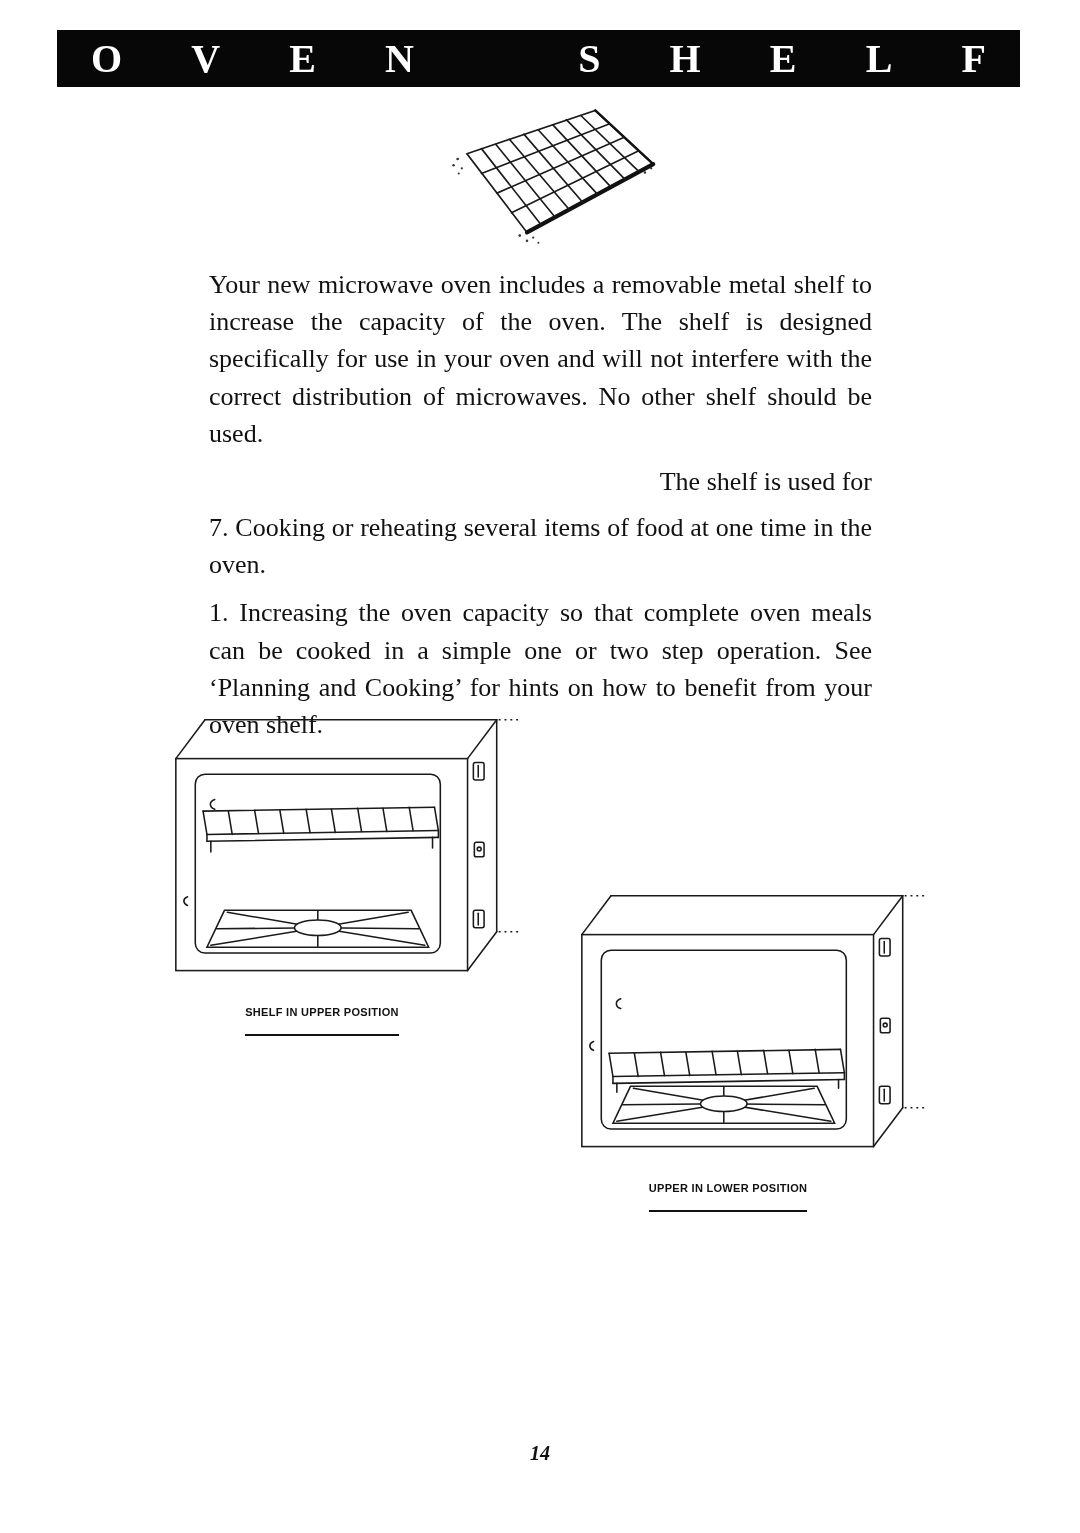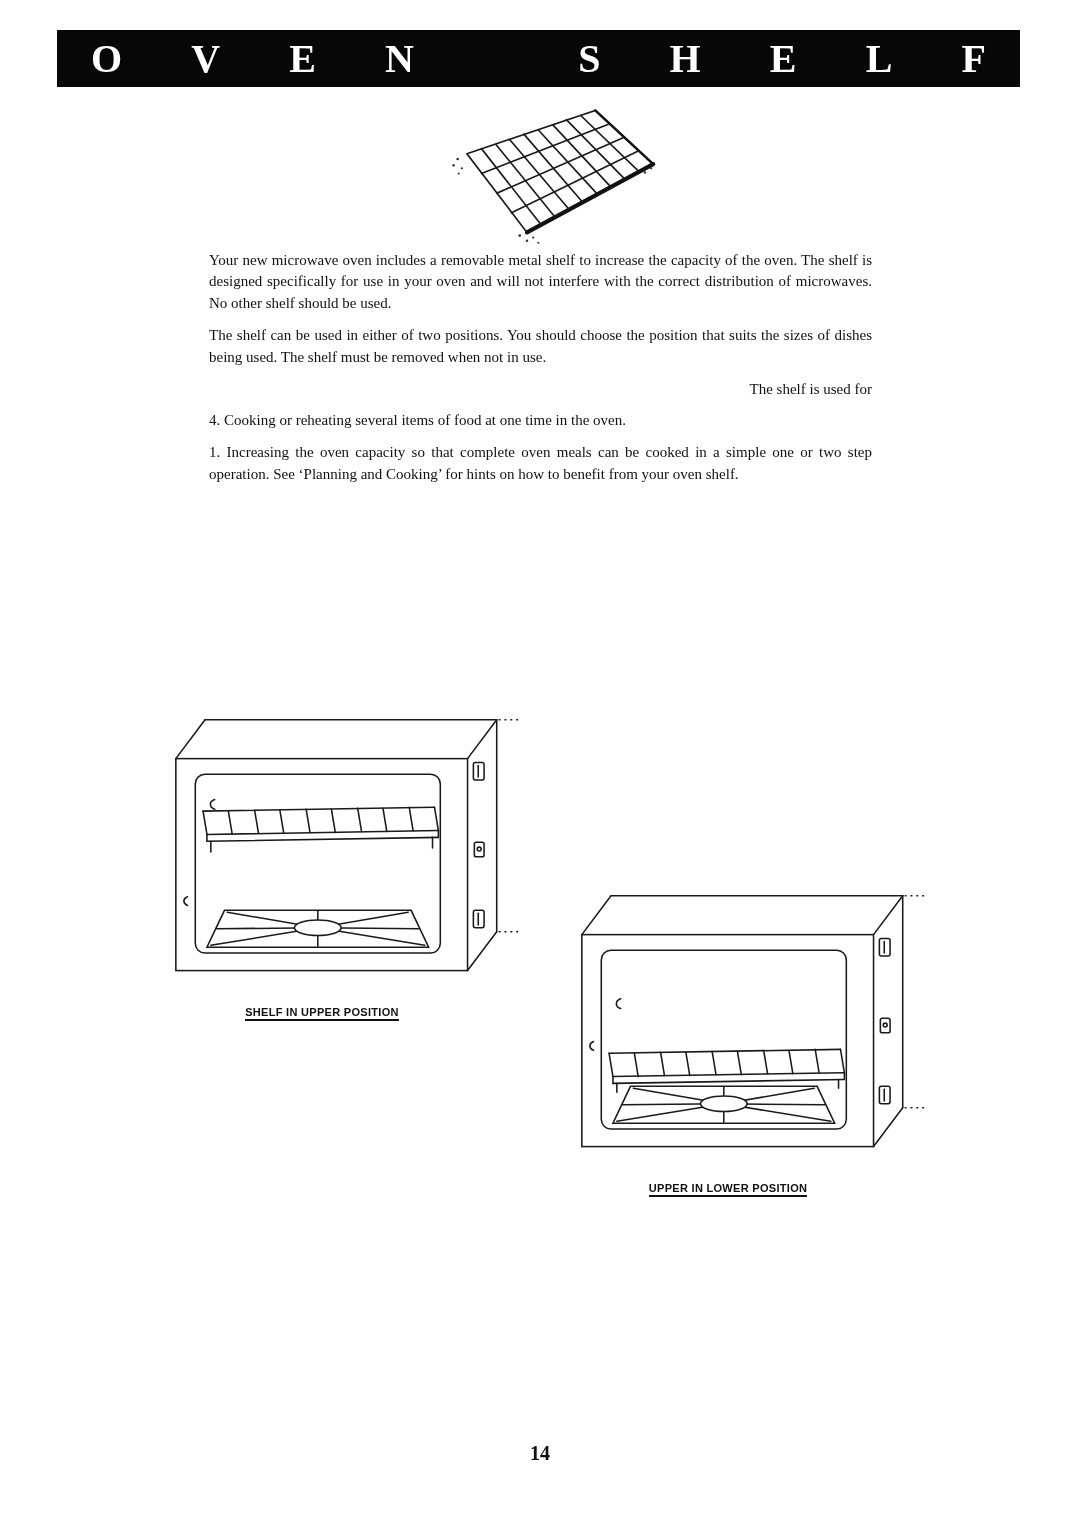--- a/index.html
+++ b/index.html
@@ -30,50 +30,50 @@
   }
   .header-bar .letter.spacer { min-width:26px; }
 
   
   .shelf-figure {
     position:absolute; left:438px; top:100px; width:238px;
   }
 
   
   .text-block {
-    position:absolute; left:209px; top:250px; width:663px;
-    font-size:15px; line-height:1.43;
+    position:absolute; left:209px; top:266px; width:663px;
+    font-size:26px; line-height:1.43;
     text-align:justify;
     font-family:Liberation Serif, serif;
   }
   .text-block p { margin:0 0 11px 0; }
   .text-block p.lead-in { margin:6px 0 9px 0; text-align:right; }
 
   
   .oven-figure { position:absolute; }
   .oven-figure.upper { left:170px; top:710px; width:352px; }
   .oven-figure.lower { left:576px; top:886px; width:352px; }
   .oven-figure svg { display:block; width:352px; height:auto; }
   .figure-caption {
     width:292px; margin-left:6px; margin-top:4px;
     text-align:center;
     font-family:"Liberation Sans", sans-serif;
     font-size:11px; font-weight:bold; letter-spacing:0.3px;
   }
   .figure-caption span {
     border-bottom:2px solid #111;
-    padding-bottom:1px;
+    padding-bottom:16px;
     display:inline-block;
   }
 
   
   .page-number {
     position:absolute; left:0; top:1442px; width:100%;
     text-align:center;
-    font-weight:700; 
+    font-weight:700; font-style:italic;
     font-size:20px;
   }
 
   svg .ln { stroke:#1a1a1a; fill:none; stroke-width:1.6; stroke-linecap:round; }
   svg .thick { stroke:#111; fill:none; stroke-width:4; stroke-linecap:round; }
   svg .mid { stroke:#111; fill:none; stroke-width:2.4; stroke-linecap:round; }
   svg .dash { stroke:#1a1a1a; fill:none; stroke-width:1.6; stroke-dasharray:2 4; }
   svg .wfill { fill:#ffffff; stroke:#1a1a1a; stroke-width:1.6; }
   svg .dot { fill:#333; stroke:none; }
 </style>
@@ -124,23 +124,22 @@
       <circle class="dot" cx="86" cy="136" r="1.2"></circle>
       <circle class="dot" cx="92" cy="133" r="1.1"></circle>
       <circle class="dot" cx="97" cy="138" r="1.0"></circle>
       <circle class="dot" cx="200" cy="70" r="1.2"></circle>
       <circle class="dot" cx="206" cy="66" r="1.1"></circle>
     </svg>
   </div>
 
   <div class="text-block">
     <p>Your new microwave oven includes a removable metal shelf to increase the capacity of the oven. The shelf is designed specifically for use in your oven and will not interfere with the correct distribution of microwaves. No other shelf should be used.</p>
-    <p>The shelf can be used in either of two positions. You should choose the position that suits the sizes of dishes being used. The shelf must be removed when not in use.</p>
     <p class="lead-in">The shelf is used for</p>
-    <p>4.  Cooking or reheating several items of food at one time in the oven.</p>
+    <p>7.  Cooking or reheating several items of food at one time in the oven.</p>
     <p>1.  Increasing the oven capacity so that complete oven meals can be cooked in a simple one or two step operation. See ‘Planning and Cooking’ for hints on how to benefit from your oven shelf.</p>
   </div>
 
   <div class="oven-figure upper">
     <svg viewBox="0 0 362 300">
 
       <line class="ln" x1="6" y1="50" x2="36" y2="10"></line>
       <line class="ln" x1="36" y1="10" x2="336" y2="10"></line>
       <line class="ln" x1="336" y1="10" x2="336" y2="228"></line>
       <line class="ln" x1="306" y1="50" x2="336" y2="10"></line>

